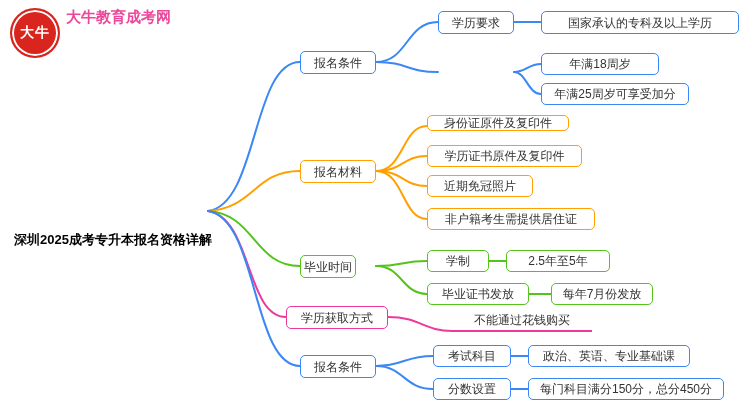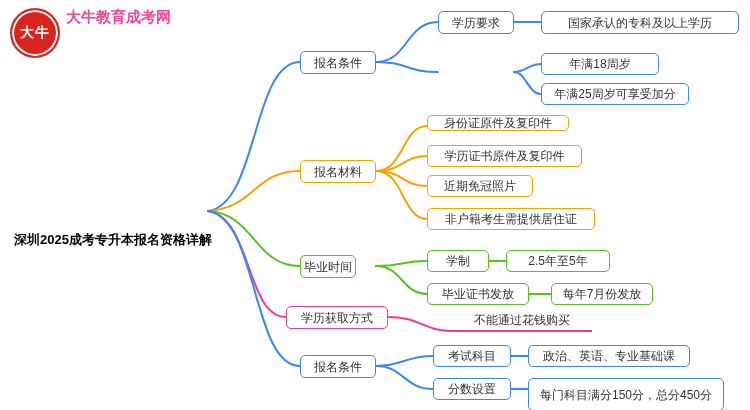--- a/index.html
+++ b/index.html
@@ -102,15 +102,15 @@
   <div class="node" style="left: 427px; top: 283px; width: 102px; height: 22px; border-color: rgb(82, 196, 26);">毕业证书发放</div>
   <div class="node" style="left: 551px; top: 283px; width: 102px; height: 22px; border-color: rgb(82, 196, 26);">每年7月份发放</div>
 
   <div class="node" style="left: 286px; top: 306px; width: 102px; border-color: rgb(238, 57, 155);">学历获取方式</div>
   <div class="node underline" style="left: 452px; top: 310px; width: 140px; height: 22px; border-bottom-color: rgb(238, 57, 155);">不能通过花钱购买</div>
 
   <div class="node" style="left: 300px; top: 355px; width: 76px; border-color: rgb(59, 135, 245);">报名条件</div>
   <div class="node" style="left: 433px; top: 345px; width: 78px; height: 22px; border-color: rgb(59, 135, 245);">考试科目</div>
   <div class="node" style="left: 528px; top: 345px; width: 162px; height: 22px; border-color: rgb(59, 135, 245);">政治、英语、专业基础课</div>
   <div class="node" style="left: 433px; top: 378px; width: 78px; height: 22px; border-color: rgb(59, 135, 245);">分数设置</div>
-  <div class="node" style="left: 528px; top: 378px; width: 196px; height: 33px; border-color: rgb(59, 135, 245);">每门科目满分150分，总分450分</div>
+  <div class="node" style="left: 528px; top: 378px; width: 196px; height: 22px; border-color: rgb(59, 135, 245);">每门科目满分150分，总分450分</div>
 
 </div>
 
 </body></html>

